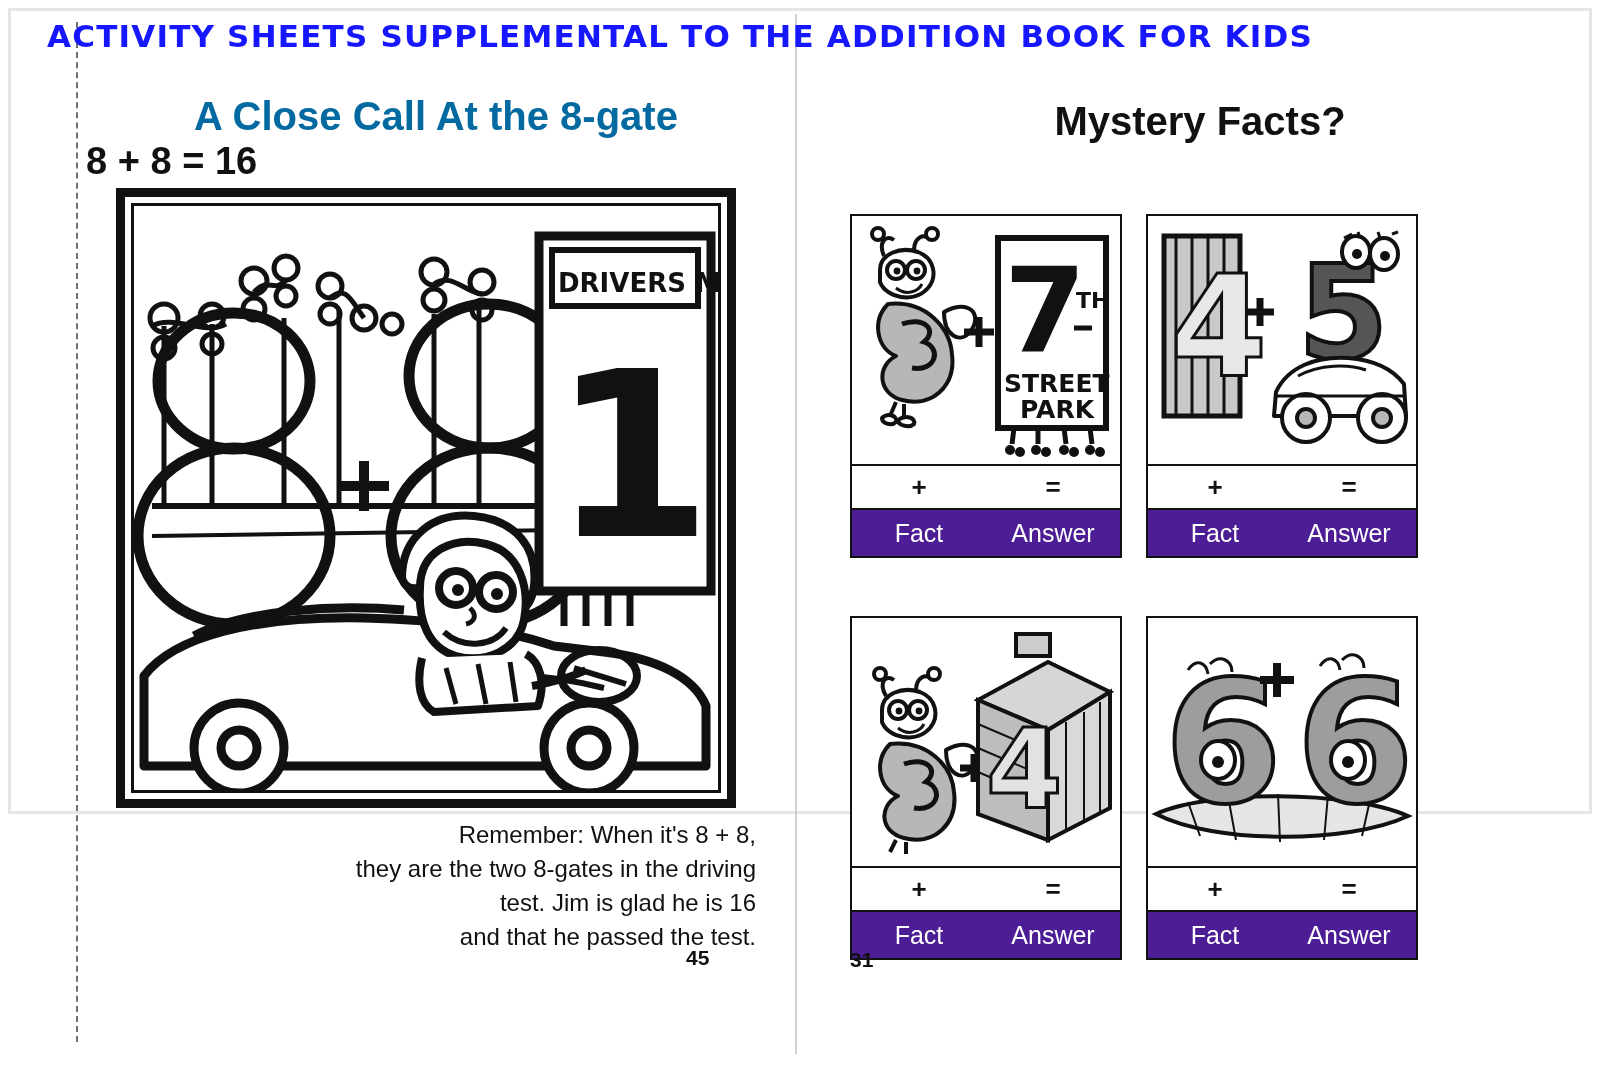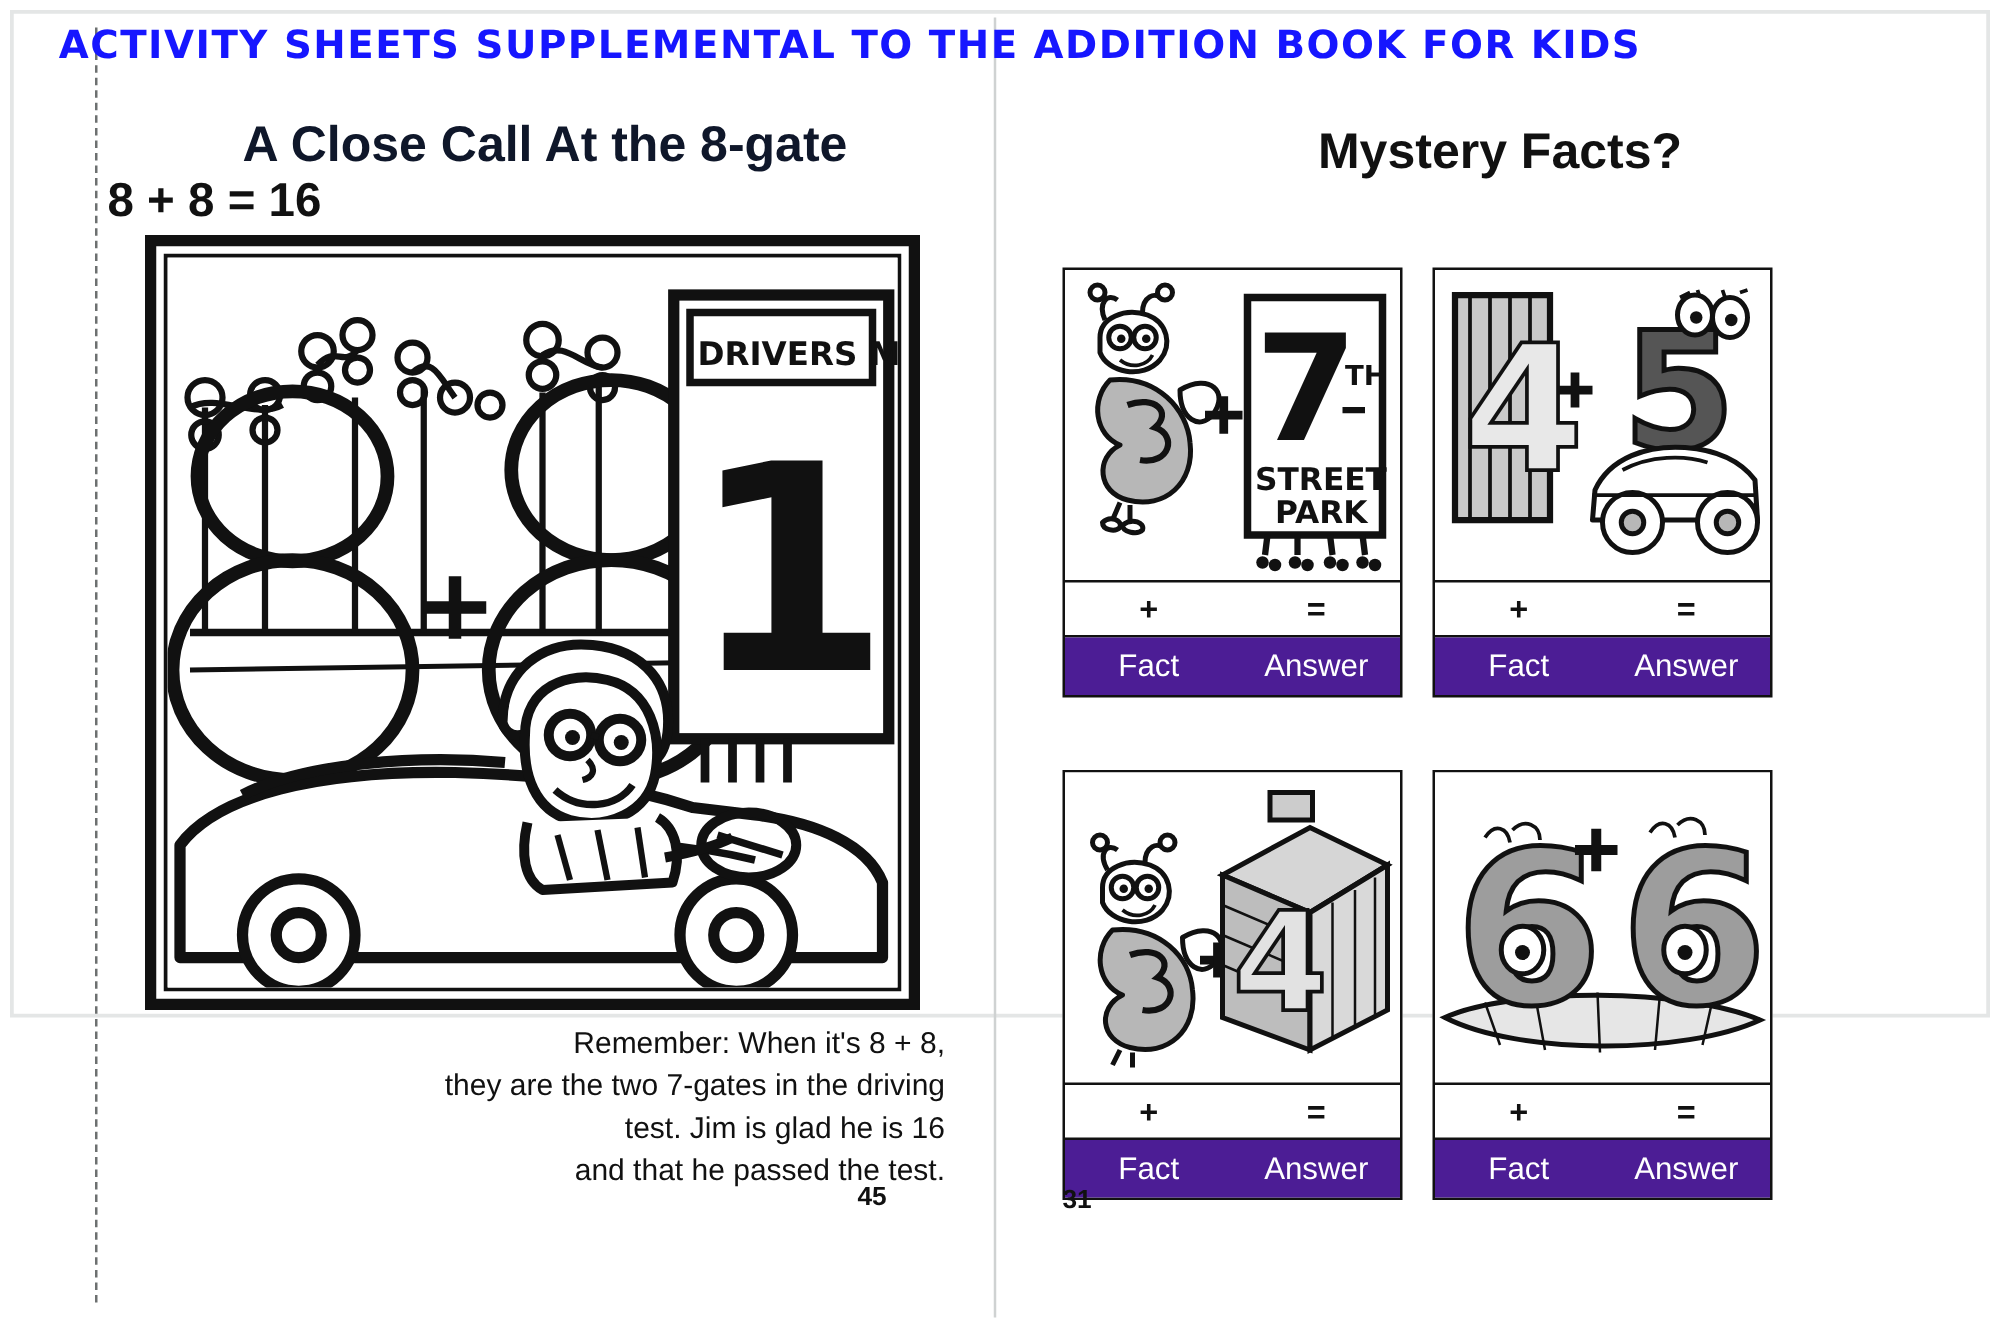--- a/index.html
+++ b/index.html
@@ -61,21 +61,21 @@
     font-family: "DejaVu Sans", sans-serif;
     white-space: nowrap;
   }
   .left-title {
     position: absolute;
     left: 0; top: 72px;
     width: 700px;
     text-align: center;
     font-size: 40px;
     font-weight: bold;
-    color: #0f172a;
+    color: #0369a1;
     line-height: 1.3;
   }
   .left-equation {
     position: absolute;
     left: 0; top: 122px;
     width: 700px;
     text-align: left;
     font-size: 38px;
     font-weight: bold;
     color: #111;
@@ -317,21 +317,21 @@
             <path d="M376 456 L 382 496" fill="none" stroke-width="5"></path>
 
             <path d="M398 480 C 420 476, 440 470, 452 464" fill="none"></path>
           </g>
         </svg>
       </div>
     </div>
 
     <div class="left-caption">
       <div>Remember:     When it's 8 + 8,</div>
-      <div>they are the two 7-gates in the driving</div>
+      <div>they are the two 8-gates in the driving</div>
       <div>test.  Jim is glad he is 16</div>
       <div>and that he passed the test.</div>
     </div>
 
     <div class="page-num-left">45</div>
   </div>
 
   <div class="right-page">
 
     <div class="right-title">

